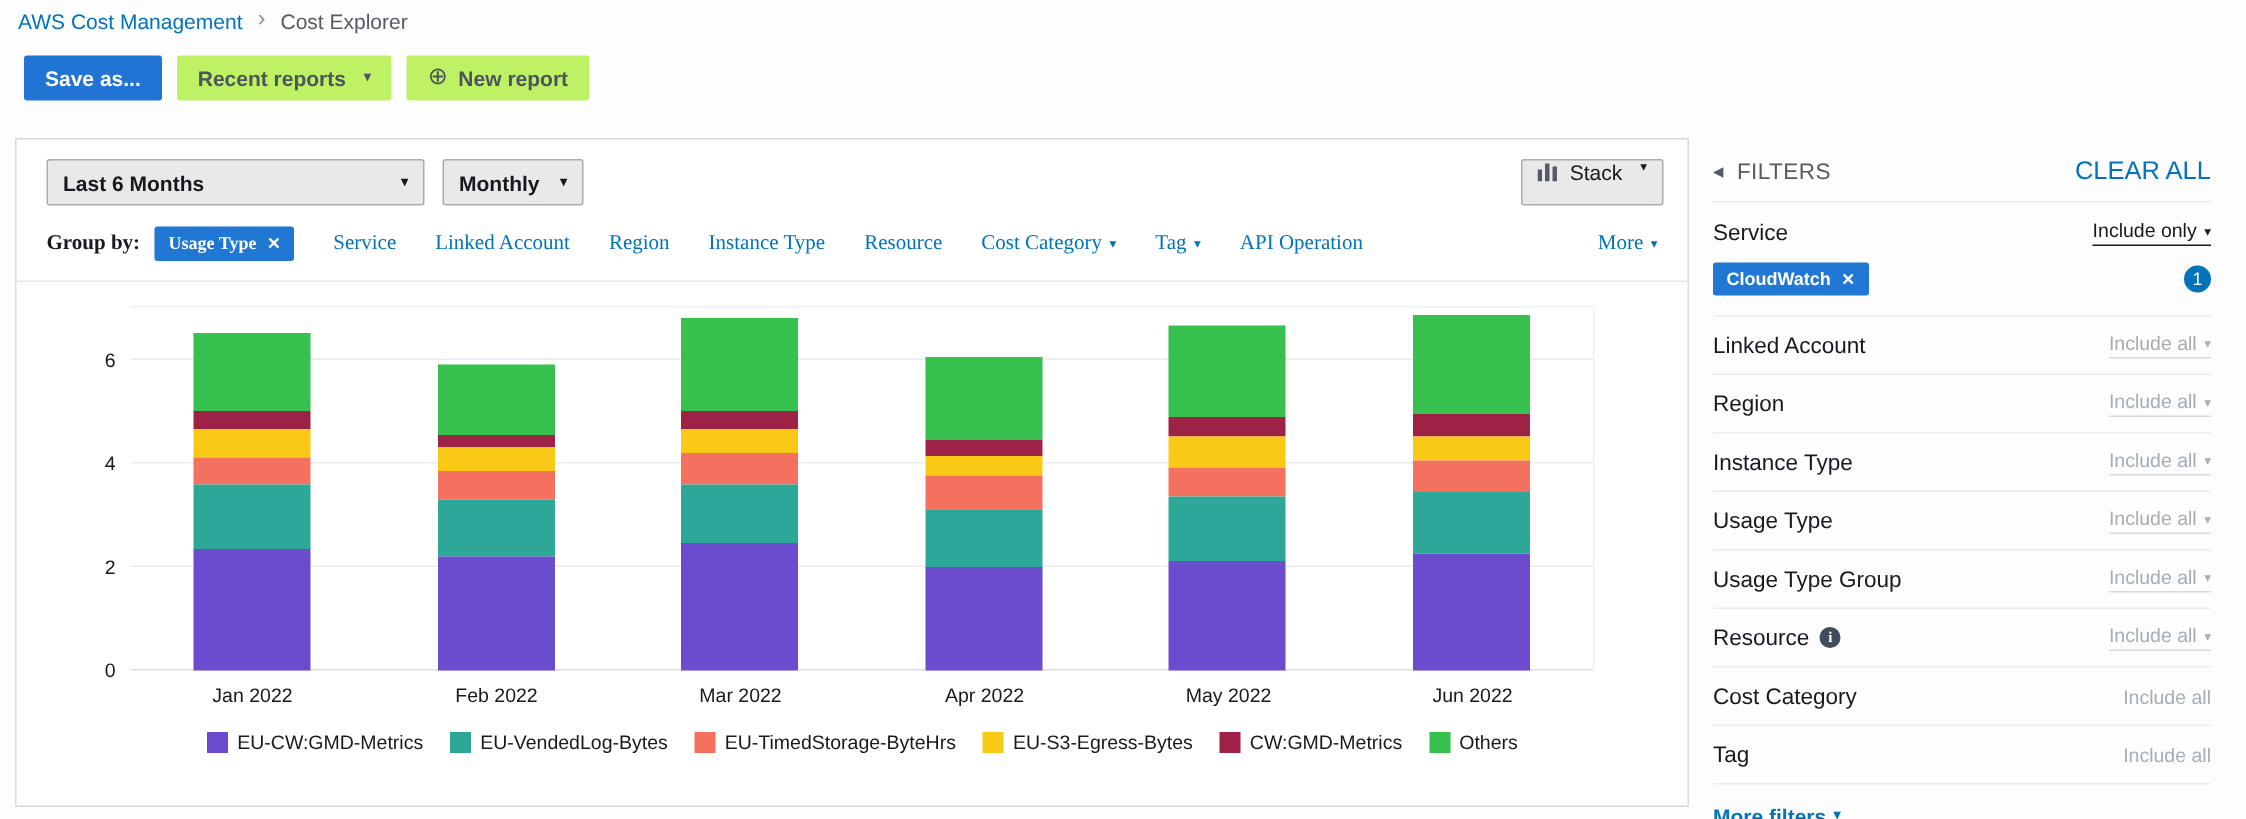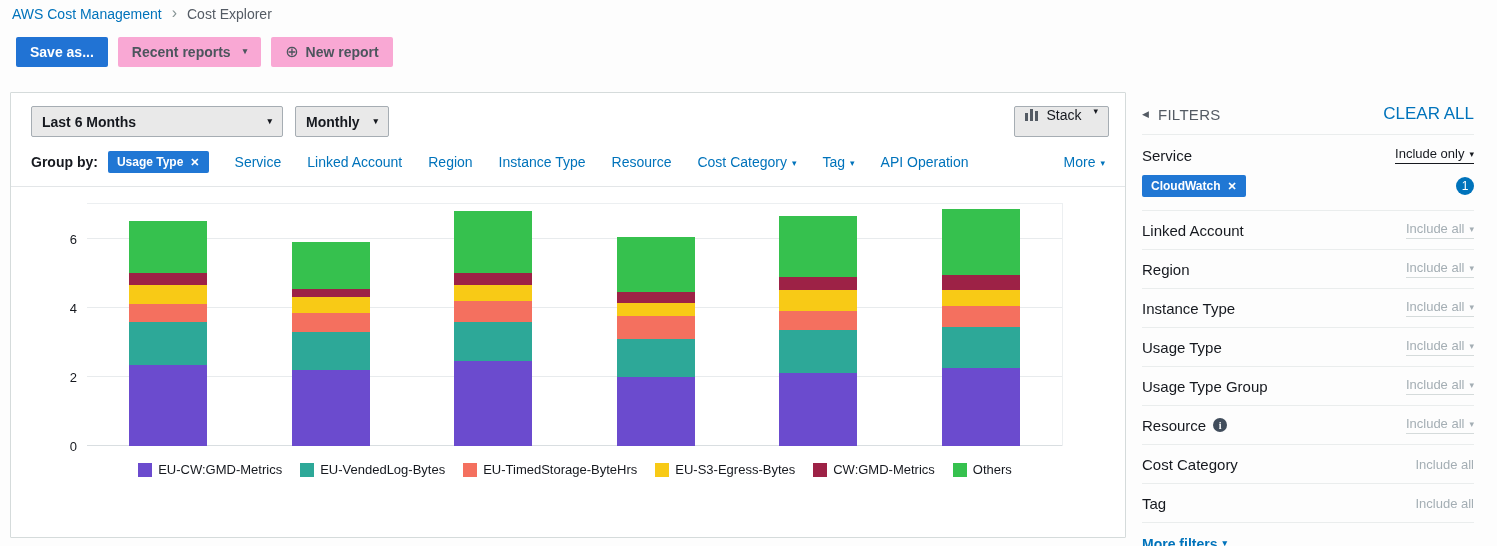--- a/index.html
+++ b/index.html
@@ -15,38 +15,38 @@
   
   .breadcrumb { position: absolute; top: 6px; left: 12px; display: flex; align-items: center; gap: 10px; }
   .crumb-link { color: #0073bb; text-decoration: none; cursor: pointer; }
   .crumb-sep { color: #879596; font-size: 16px; line-height: 1; margin-top: -2px; }
   .crumb-current { color: #545b64; }
   
   .toolbar { position: absolute; top: 37px; left: 16px; display: flex; gap: 10px; }
   .btn { height: 30px; padding: 0 14px; border: none; border-radius: 2px; font-family: inherit;
          font-size: 14px; font-weight: 700; display: inline-flex; align-items: center; gap: 7px; cursor: pointer; }
   .btn-primary { background: #2173d4; color: #fff; }
-  .btn-gray { background: #f9a8d4; color: #4c555d; }
+  .btn-gray { background: #bef264; color: #4c555d; }
   .caret { font-size: 9px; margin-left: 5px; display: inline-block; transform: translateY(-1px); }
   .caret.blue { color: #0073bb; }
   .plus-icon { font-size: 16px; font-weight: 400; line-height: 1; }
   
   .card { position: absolute; left: 10px; top: 92px; width: 1116px; height: 446px;
           background: #fff; border: 1px solid #d5dbdb; border-radius: 1px; overflow: hidden; }
   .controls { display: flex; align-items: center; gap: 12px; padding: 13px 16px 8px 20px; }
   .select { height: 31px; background: #e9e9e9; border: 1px solid #a6adb3; border-radius: 2px;
             display: inline-flex; align-items: center; justify-content: space-between;
             padding: 0 10px; font-weight: 700; font-size: 14px; color: #16191f; cursor: pointer; }
   .select-range { width: 252px; gap: 36px; }
   .select-gran { width: 94px; }
   .stack-btn { margin-left: auto; height: 31px; background: #e9e9e9; border: 1px solid #a6adb3; border-radius: 2px;
                display: inline-flex; gap: 7px; padding: 0 10px; font-weight: 400; cursor: pointer; }
   .stack-btn svg { display: block; }
   
-  .groupby { display: flex; align-items: center; padding: 6px 20px 13px 20px; border-bottom: 1px solid #e3e6e8; }
+  .groupby { display: flex; align-items: center; padding: 6px 20px 13px 20px; border-bottom: 1px solid #e3e6e8; font-family: Liberation Serif, serif; }
   .gb-label { font-weight: 700; margin-right: 10px; }
   .chip { background: #2077d4; color: #fff; font-size: 12px; font-weight: 700; padding: 4px 9px;
           border-radius: 2px; display: inline-flex; align-items: center; gap: 7px; cursor: pointer; }
   .chip .x { font-size: 11px; cursor: pointer; }
   .gb-links { display: flex; align-items: center; gap: 26px; margin-left: 26px; flex: 1; }
   .gb-link { color: #0073bb; cursor: pointer; white-space: nowrap; }
   .gb-more { margin-left: auto; color: #0073bb; cursor: pointer; white-space: nowrap; }
   
   .chart-title { font-weight: 700; margin: 15px 0 0 28px; font-size: 14px; }
   .chart-outer { margin: 16px 62px 0 76px; }
@@ -219,20 +219,28 @@
               <div class="seg" style="height: 32.1429%; background: rgb(107, 75, 206);"></div>
               <div class="seg" style="height: 17.1429%; background: rgb(45, 168, 152);"></div>
               <div class="seg" style="height: 8.57143%; background: rgb(244, 112, 95);"></div>
               <div class="seg" style="height: 6.42857%; background: rgb(248, 202, 22);"></div>
               <div class="seg" style="height: 6.42857%; background: rgb(157, 34, 70);"></div>
               <div class="seg" style="height: 27.1429%; background: rgb(54, 193, 78);"></div>
             </div>
           </div>
         </div>
       </div>
+    <div class="xlabels">
+        <div class="xlabel">Jan 2022</div>
+        <div class="xlabel">Feb 2022</div>
+        <div class="xlabel">Mar 2022</div>
+        <div class="xlabel">Apr 2022</div>
+        <div class="xlabel">May 2022</div>
+        <div class="xlabel">Jun 2022</div>
+      </div>
     <div class="legend">
         <div class="legend-item">
           <span class="swatch" style="background: rgb(107, 75, 206);"></span>
           <span>EU-CW:GMD-Metrics</span>
         </div>
         <div class="legend-item">
           <span class="swatch" style="background: rgb(45, 168, 152);"></span>
           <span>EU-VendedLog-Bytes</span>
         </div>
         <div class="legend-item">

